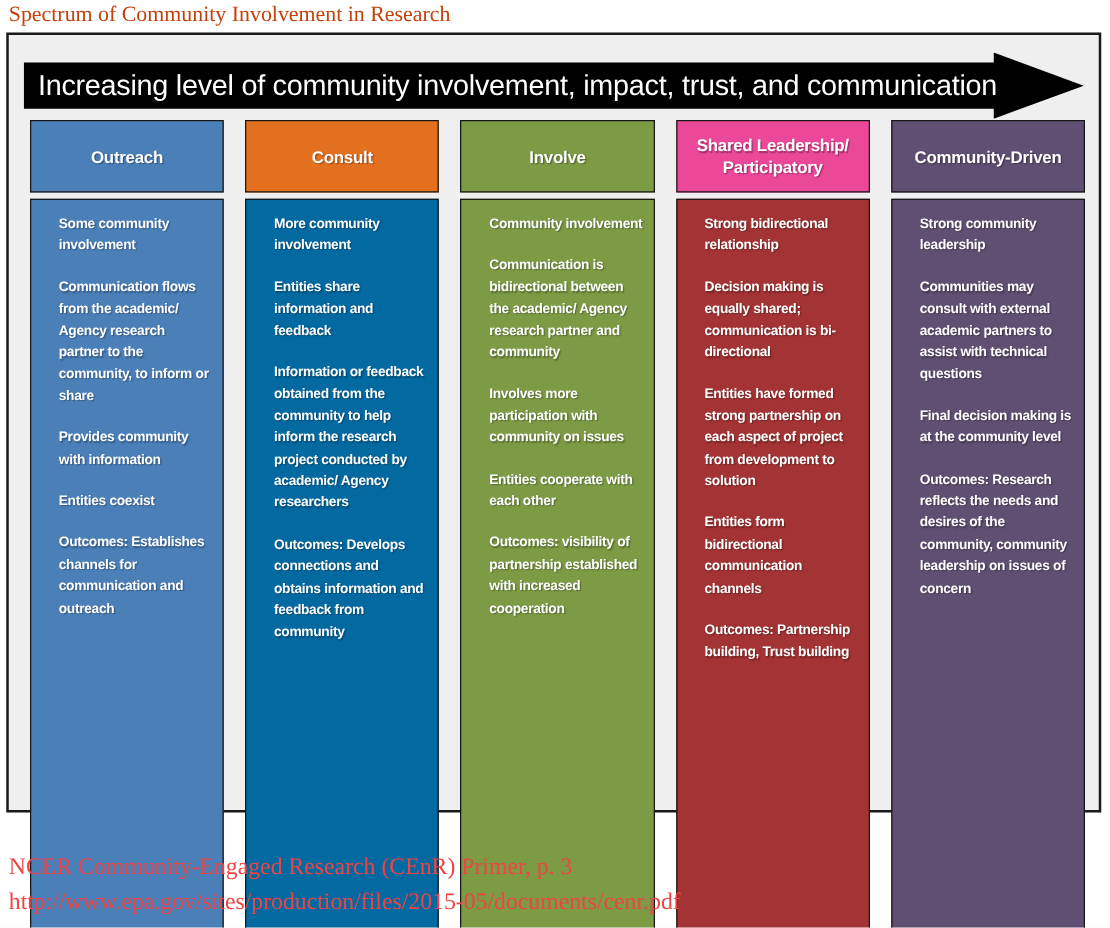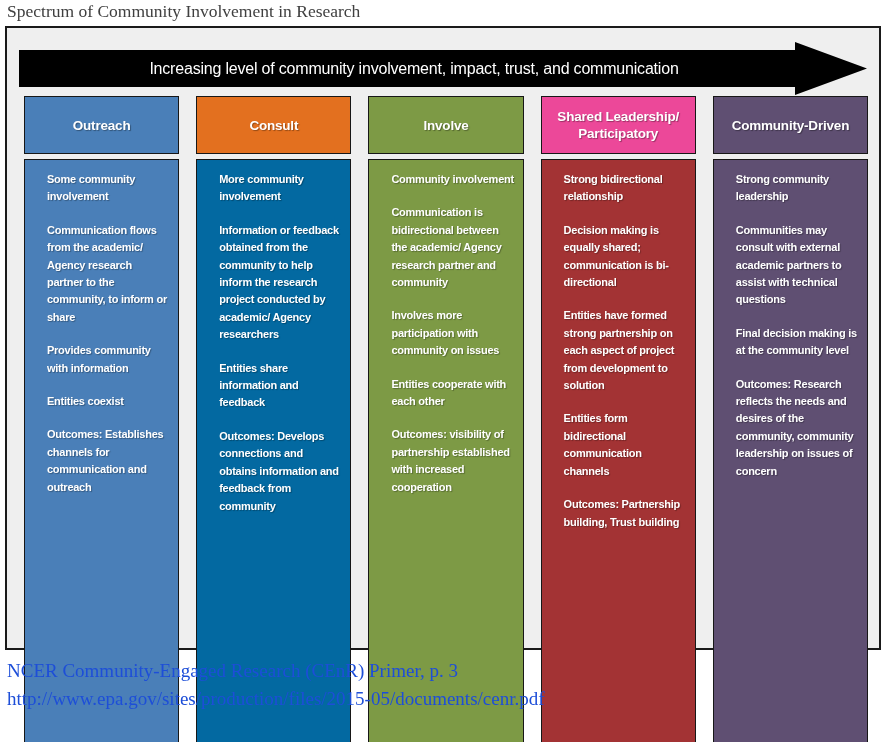--- a/index.html
+++ b/index.html
@@ -21,21 +21,21 @@
   }
 
   
   .figure-title {
     position: absolute;
     left: 7px;
     top: 1px;
     font-family: "Liberation Serif", serif;
     font-size: 17.5px;
     line-height: 20px;
-    color: #404040;
+    color: #c2410c;
     white-space: nowrap;
   }
 
   
   .frame {
     position: absolute;
     left: 5px;
     top: 26px;
     width: 876px;
     height: 624px;
@@ -61,21 +61,21 @@
     position: absolute;
     left: 0;
     top: 0;
     width: 790px;
     height: 53px;
     display: flex;
     align-items: center;
     justify-content: center;
     color: #ffffff;
     font-family: "Liberation Sans", sans-serif;
-    font-size: 16px;
+    font-size: 23px;
     letter-spacing: -0.2px;
     white-space: nowrap;
     pointer-events: none;
   }
 
   
   .columns {
     position: absolute;
     left: 11px;
     top: 68px;
@@ -120,24 +120,24 @@
     text-shadow: 1px 1px 1px rgba(0,0,0,0.30);
     overflow: hidden;
   }
   .para { margin: 0 0 16px 0; }
   .para:last-child { margin-bottom: 0; }
 
   
   .footer {
     position: absolute;
     left: 7px;
-    top: 657px;
+    top: 680px;
     width: 870px;
     font-family: "Liberation Serif", serif;
-    color: #1d4ed8;
+    color: #ef4444;
   }
   .footer-line {
     font-size: 19px;
     line-height: 28px;
     white-space: nowrap;
   }
   .footer-line.italic { font-style: italic; }
 </style>
 </head>
 <body>
@@ -165,22 +165,22 @@
           <p class="para">Provides community with information</p>
           <p class="para">Entities coexist</p>
           <p class="para">Outcomes: Establishes channels for communication and outreach</p>
         </div>
       </div>
 
       <div class="column">
         <div class="col-head" style="background:#e3701f">Consult</div>
         <div class="col-body" style="background:#0369a1">
           <p class="para">More community involvement</p>
+          <p class="para">Entities share information and feedback</p>
           <p class="para">Information or feedback obtained from the community to help inform the research project conducted by academic/ Agency researchers</p>
-          <p class="para">Entities share information and feedback</p>
           <p class="para">Outcomes: Develops connections and obtains information and feedback from community</p>
         </div>
       </div>
 
       <div class="column">
         <div class="col-head" style="background:#7d9a45">Involve</div>
         <div class="col-body" style="background:#7d9a45">
           <p class="para">Community involvement</p>
           <p class="para">Communication is bidirectional between the academic/ Agency research partner and community</p>
           <p class="para">Involves more participation with community on issues</p>

